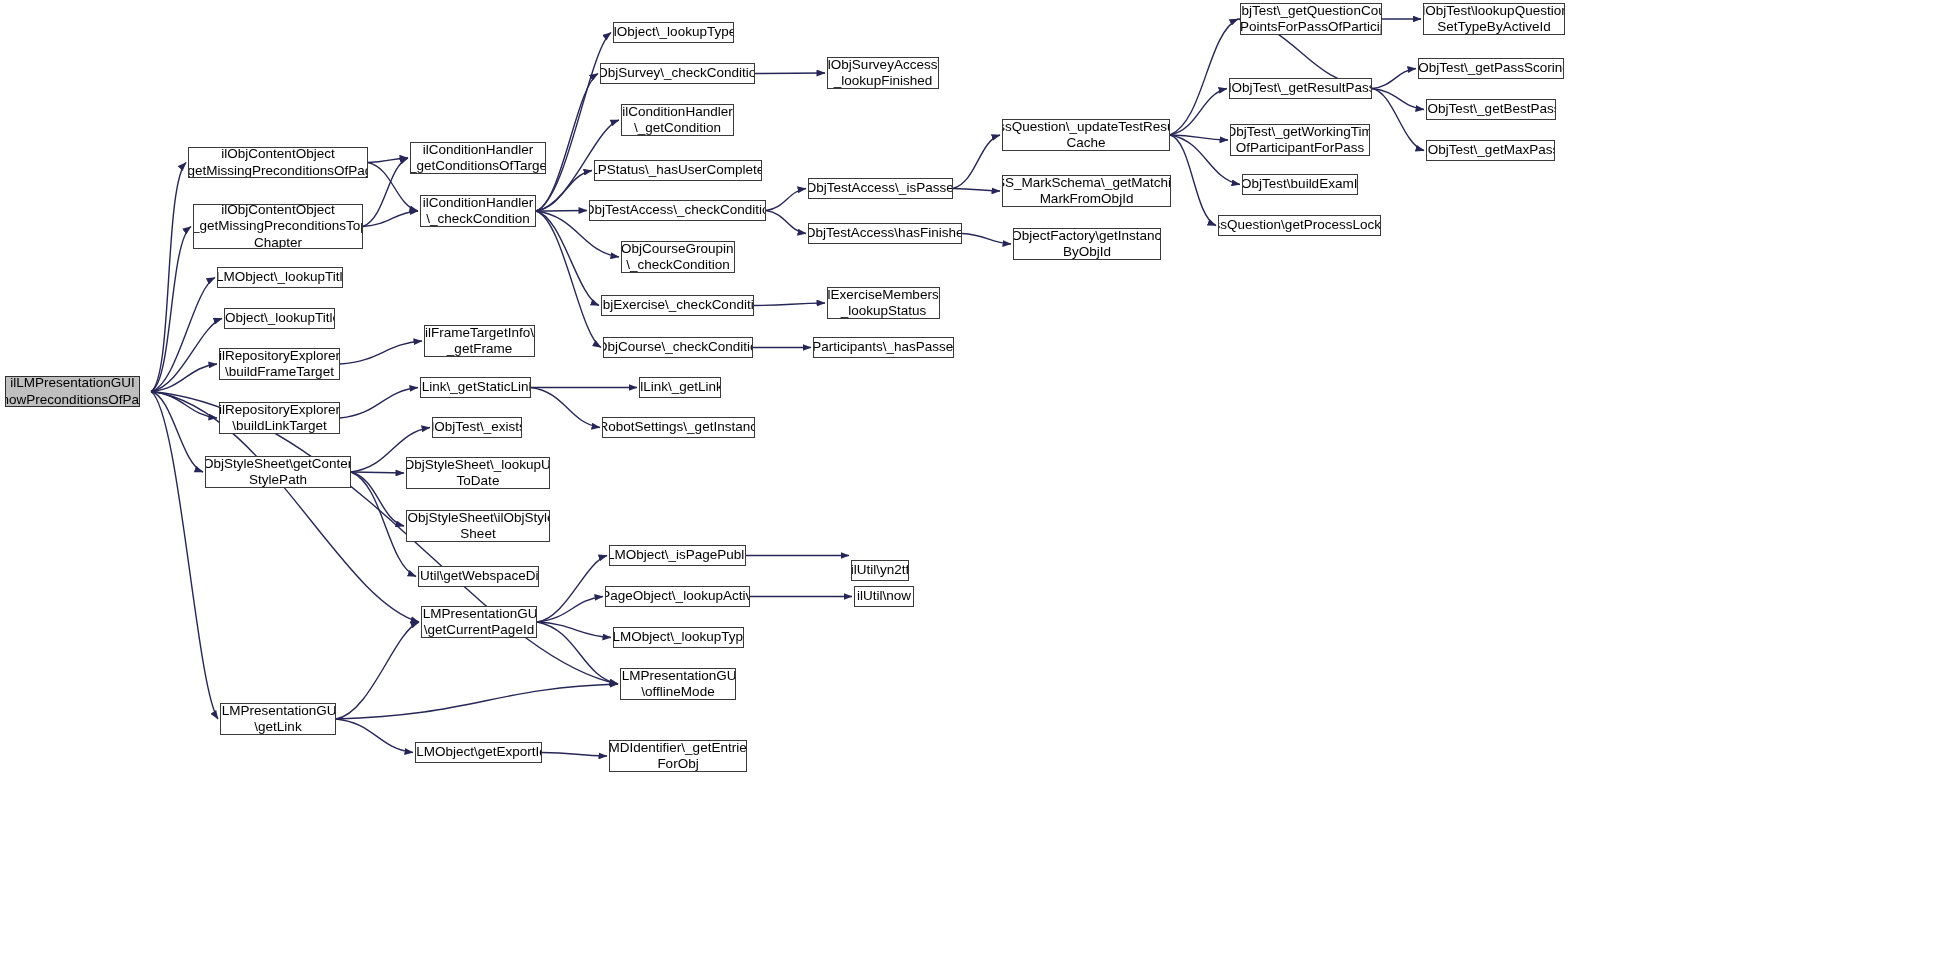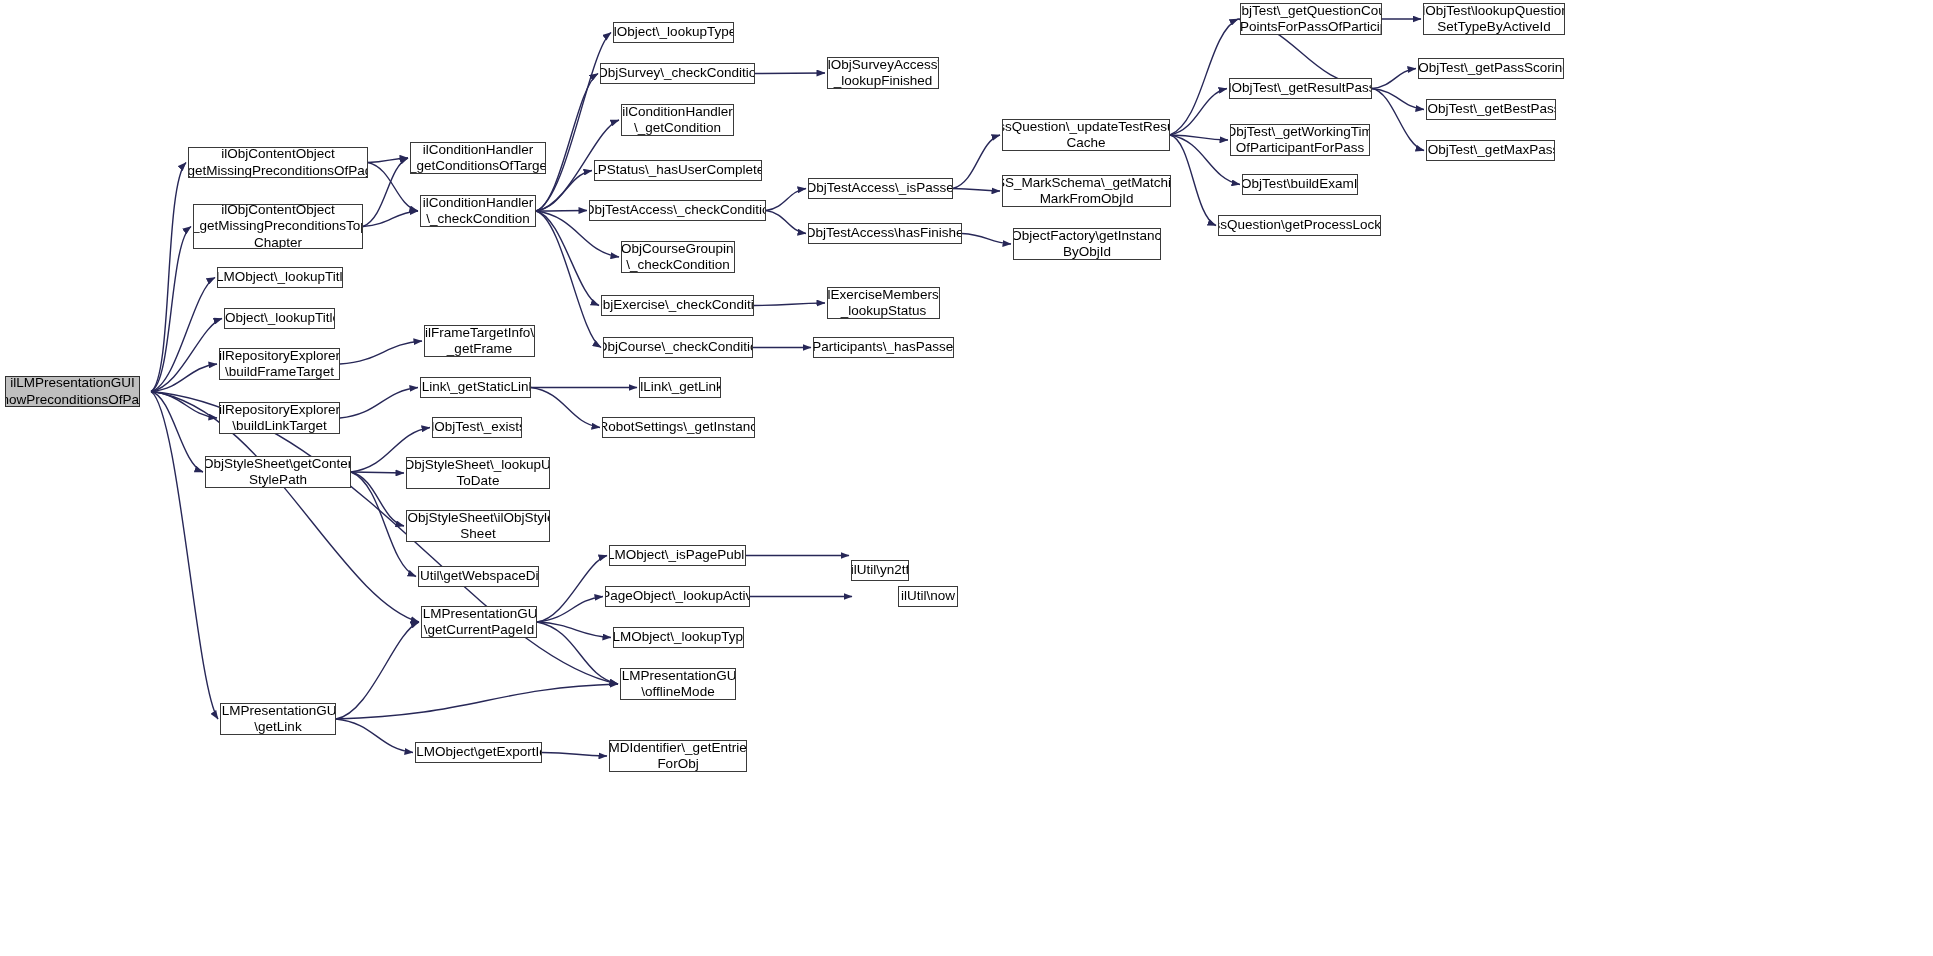--- a/index.html
+++ b/index.html
@@ -212,21 +212,21 @@
       <div class="node-box" style="left: 827px; top: 287px; width: 113px; height: 32px;">
         <span class="node-label">ilExerciseMembers\
 _lookupStatus</span>
       </div>
       <div class="node-box" style="left: 813px; top: 337px; width: 141px; height: 21px;">
         <span class="node-label">ilParticipants\_hasPassed</span>
       </div>
       <div class="node-box" style="left: 851px; top: 560px; width: 58px; height: 21px;">
         <span class="node-label">ilUtil\yn2tf</span>
       </div>
-      <div class="node-box" style="left: 854px; top: 586px; width: 60px; height: 21px; margin-left: 44px;">
+      <div class="node-box" style="left: 854px; top: 586px; width: 60px; height: 21px;">
         <span class="node-label">ilUtil\now</span>
       </div>
       <div class="node-box" style="left: 1002px; top: 119px; width: 168px; height: 32px;">
         <span class="node-label">assQuestion\_updateTestResult
 Cache</span>
       </div>
       <div class="node-box" style="left: 1002px; top: 175px; width: 169px; height: 32px;">
         <span class="node-label">ASS_MarkSchema\_getMatching
 MarkFromObjId</span>
       </div>

